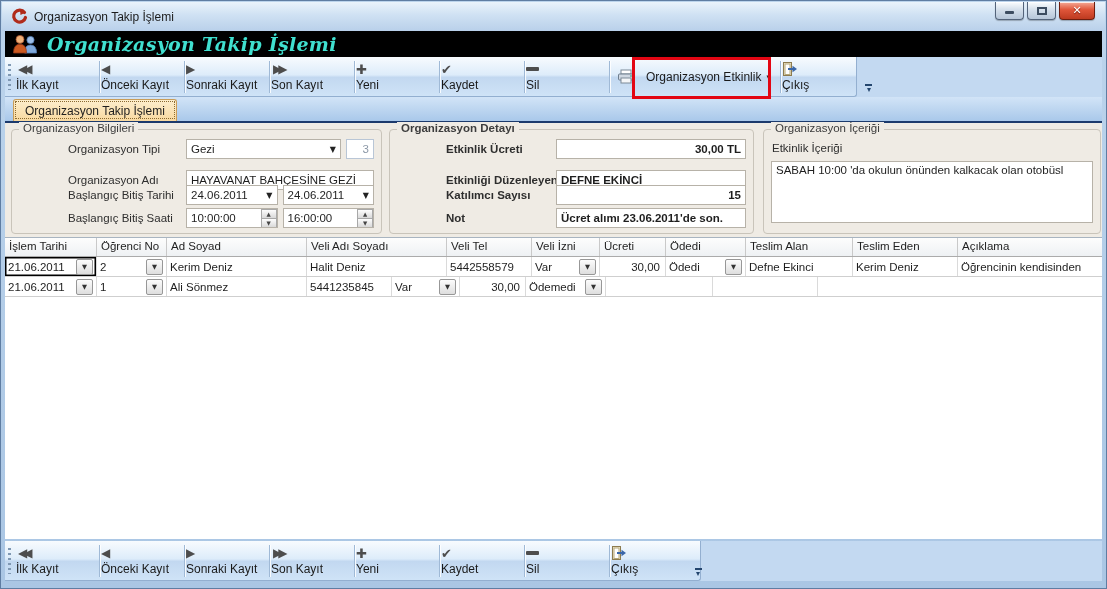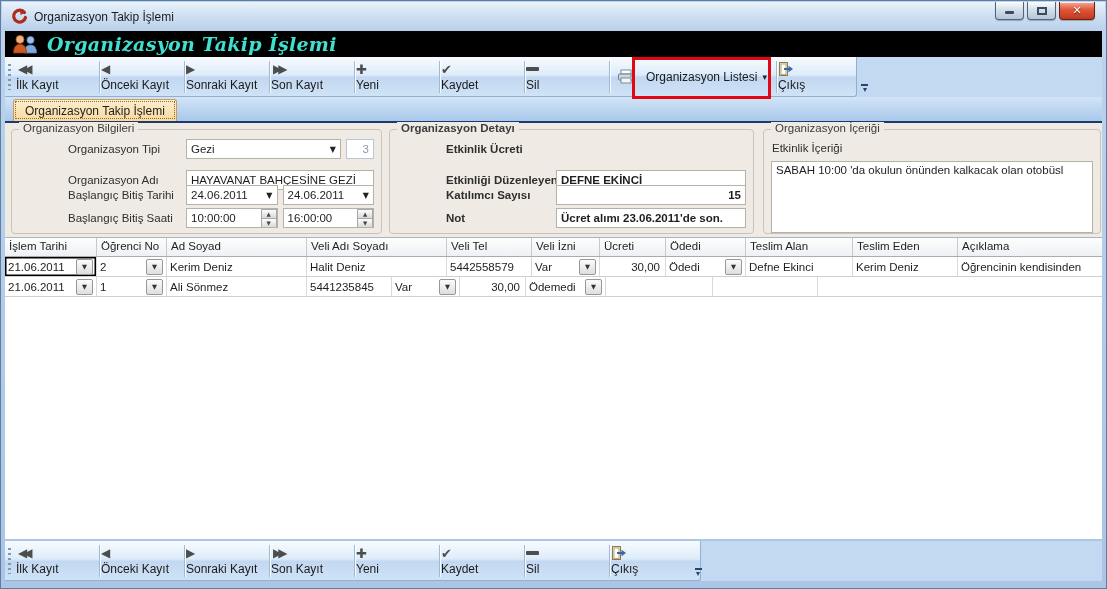--- a/index.html
+++ b/index.html
@@ -156,21 +156,21 @@
   .spinbox{ padding-right:0; }
   .spin{ flex:none; width:16px; align-self:stretch; display:flex; flex-direction:column; margin-left:3px;}
   .spin-b{
     flex:1; font-size:5.5px; line-height:8px; text-align:center; color:#444;
     background:linear-gradient(#fdfdfd,#d9d9d9); border:1px solid #a8a8a8;
     font-family:"DejaVu Sans",sans-serif; cursor:default;
   }
   .spin-b + .spin-b{ border-top:none; }
   .gb-label-line{ position:absolute; top:12px; left:8px; font-size:11.5px; color:#2e2e2e; }
   .memo{
-    position:absolute; left:7px; right:7px; top:31px; height:72px;
+    position:absolute; left:7px; right:7px; top:31px; height:62px;
     background:#fff; border:1px solid #b7b2a8; font-size:11.5px; color:#1e1e1e;
     padding:2px 4px; white-space:nowrap; overflow:hidden;
   }
 
   
   .grid{
     position:absolute; top:236px; left:4px; right:4px; bottom:49px;
     background:#fff; border-top:1px solid #a8b4c0;
   }
   .grid-header{
@@ -279,21 +279,21 @@
         <span class="tb-sep"></span>
         <span class="tb-print">
           <svg width="18" height="15" viewBox="0 0 18 15">
             <rect x="4" y="1" width="10" height="4" fill="#fff" stroke="#7d8a97"></rect>
             <rect x="1.5" y="5" width="15" height="6" rx="1" fill="#cfd8e2" stroke="#6e7e8e"></rect>
             <rect x="4" y="9" width="10" height="5" fill="#f4f6f8" stroke="#7d8a97"></rect>
             <circle cx="14" cy="7" r="0.9" fill="#5a9"></circle>
           </svg>
         </span>
         <div class="tb-menu">
-          <span>Organizasyon Listesi</span>
+          <span>Organizasyon Etkinlik</span>
           <span class="tb-caret">▾</span>
         </div>
         <span class="tb-sep"></span>
         <div class="tb-btn">
           <span class="tb-icon ">
             <svg width="17" height="16" viewBox="0 0 17 16">
               <rect x="1.5" y="1.5" width="8" height="13" fill="#f2ead2" stroke="#8d7b4e"></rect>
               <rect x="3" y="3" width="5" height="10.5" fill="#fff" stroke="#b5a878"></rect>
               <path d="M6 8 L12 8" stroke="#3a66a8" stroke-width="2"></path>
               <path d="M10.5 4.8 L15 8 L10.5 11.2 Z" fill="#3a66a8"></path>
@@ -367,20 +367,25 @@
               </span>
           </div>
         </div>
       </div>
     </div>
 
     <div class="groupbox gb2">
       <span class="gb-title">Organizasyon Detayı</span>
       <div class="frow r1">
         <span class="flabel">Etkinlik Ücreti</span>
+        <div class="ffield">
+          <div class="tbx grow">
+            <span class="val right">30,00 TL</span>
+          </div>
+        </div>
       </div>
       <div class="frow r2">
         <span class="flabel">Etkinliği Düzenleyen</span>
         <div class="ffield">
           <div class="tbx grow">
             <span class="val">DEFNE EKİNCİ</span>
           </div>
         </div>
       </div>
       <div class="frow r3">

